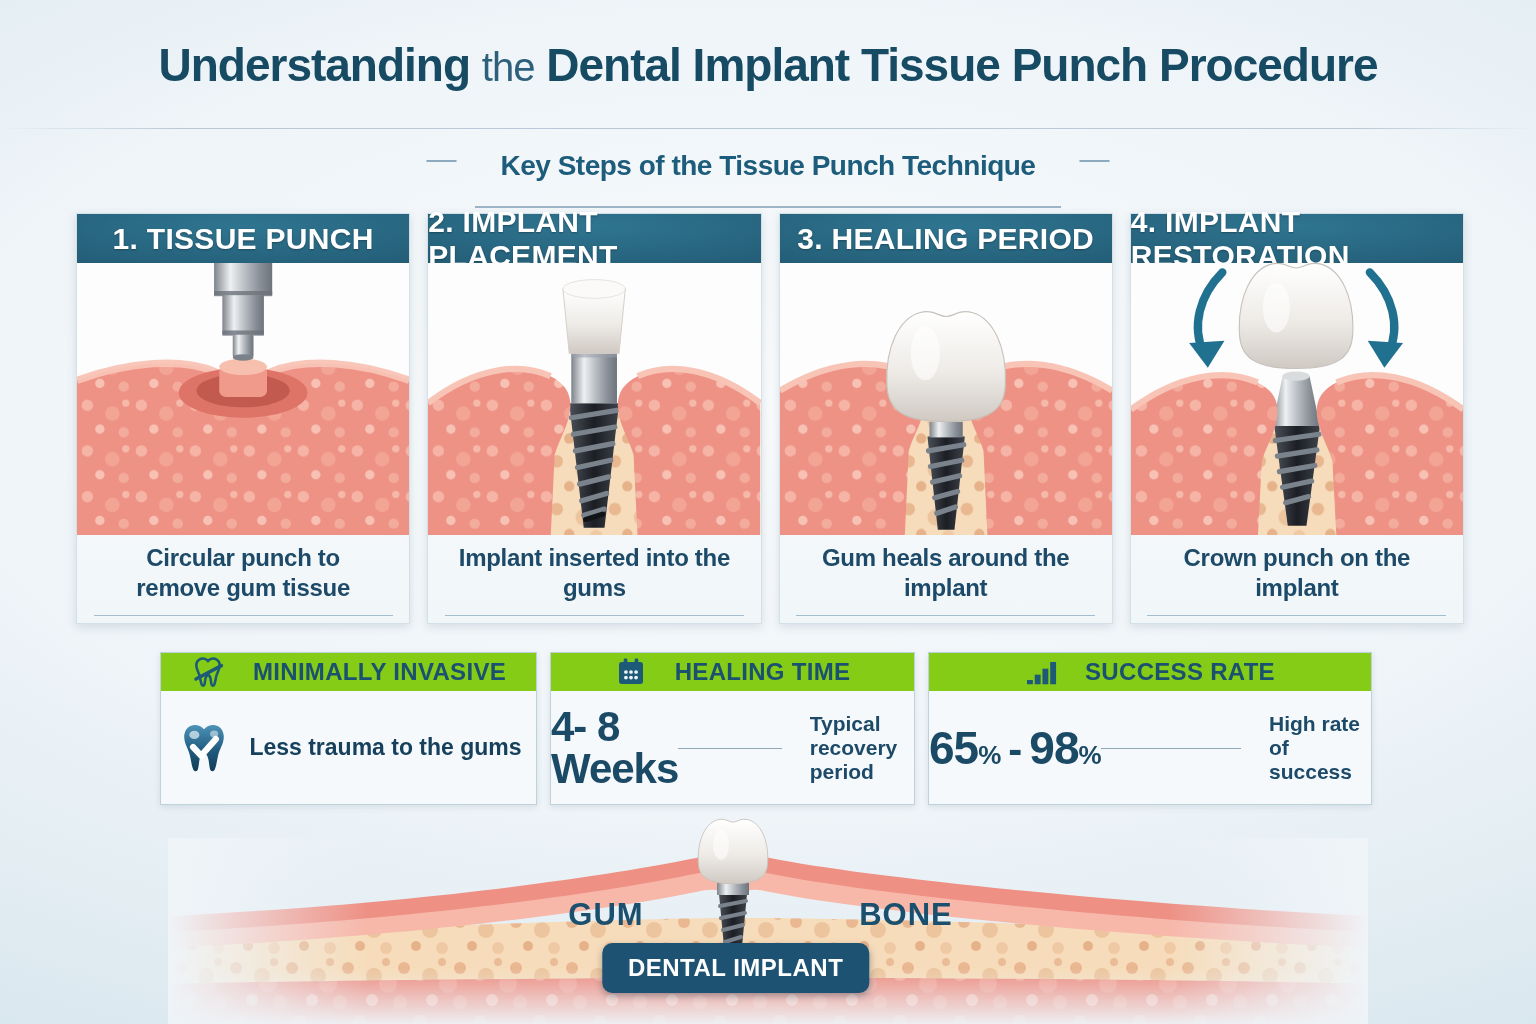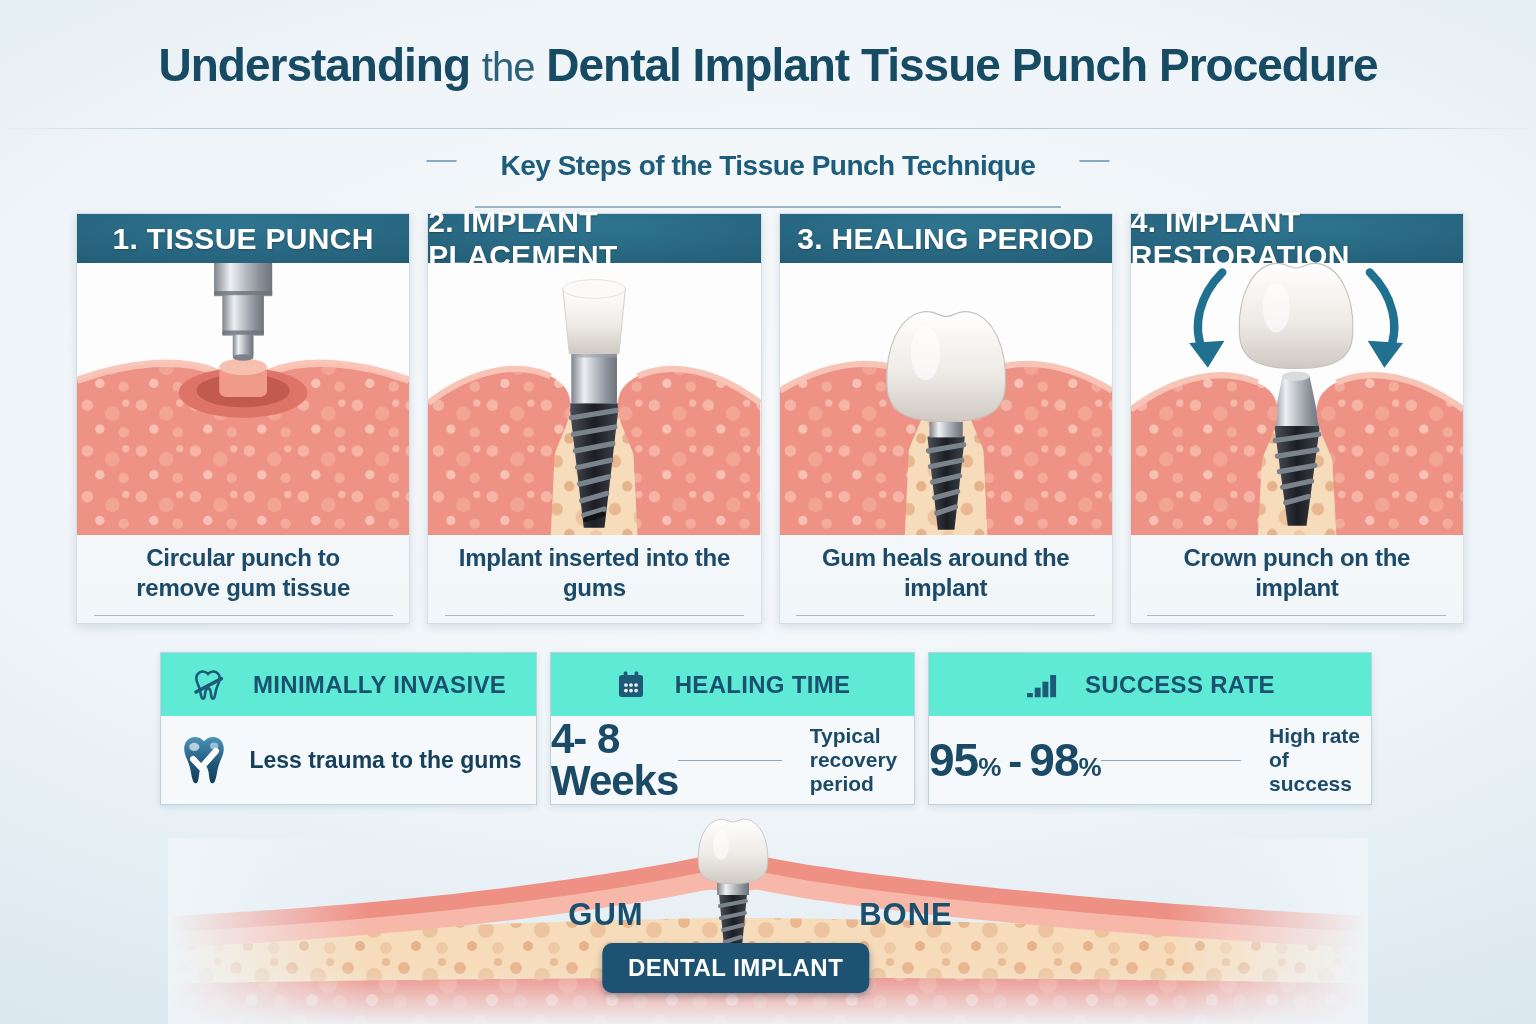--- a/index.html
+++ b/index.html
@@ -48,22 +48,22 @@
   .caption-rule{position:absolute;bottom:7px;left:5%;right:5%;height:1px;background:#a4bdcc;}
 
   
   .facts{position:absolute;top:652px;left:160px;display:flex;gap:13px;height:153px;}
   .fact-box{
     display:flex;flex-direction:column;background:#f6f9fb;
     border:1px solid #bfd2dc;box-shadow:0 2px 6px rgba(44,78,99,.12);
   }
   .fact-box.w1{width:375px;} .fact-box.w2{width:363px;} .fact-box.w3{width:442px;}
   .fact-header{
-    height:63px;flex:none;display:flex;align-items:center;justify-content:center;gap:28px;
-    background:#5eead4;color:#1b5170;font-size:24px;font-weight:700;letter-spacing:.3px;
+    height:38px;flex:none;display:flex;align-items:center;justify-content:center;gap:28px;
+    background:#84cc16;color:#1b5170;font-size:24px;font-weight:700;letter-spacing:.3px;
   }
   .fact-body{flex:1;display:flex;flex-direction:row;align-items:center;justify-content:center;}
   .fact-row{flex-direction:row;gap:16px;}
   .fact-text{font-size:23px;font-weight:700;color:#16405c;}
   .fact-value{font-size:42px;font-weight:700;color:#1b4a66;letter-spacing:-1px;line-height:1;}
   .fact-value .num{font-size:46px;}
   .fact-value .pct{font-size:26px;font-weight:700;}
   .fact-value .sep{margin:0 8px;}
   .fact-divider{width:64%;height:1px;background:#8fa9ba;margin:9px 0 8px;}
   .fact-sub{font-size:21px;font-weight:600;color:#1c4a68;margin-left:28px;}
@@ -341,21 +341,21 @@
             <rect x="1.5" y="18" width="4.4" height="3.2"></rect>
             <rect x="7.3" y="14" width="4.4" height="7.2"></rect>
             <rect x="13.1" y="9.5" width="4.4" height="11.7"></rect>
             <rect x="18.9" y="4.5" width="4.4" height="16.7"></rect>
           </g>
         </svg>
         <span>SUCCESS RATE</span>
       </div>
       <div class="fact-body">
         <div class="fact-value">
-          <span class="num">95</span><span class="pct">%</span><span class="sep">-</span><span class="num">98</span><span class="pct">%</span>
+          <span class="num">65</span><span class="pct">%</span><span class="sep">-</span><span class="num">98</span><span class="pct">%</span>
         </div>
         <div class="fact-divider"></div>
         <div class="fact-sub">High rate of success</div>
       </div>
     </div>
   </section>
 
   <section class="diagram">
     <svg viewBox="0 0 1200 206" preserveAspectRatio="none">
       <path d="M0,150 C300,142 900,142 1200,150 L1200,206 L0,206 Z" fill="url(#redTex)"></path>

